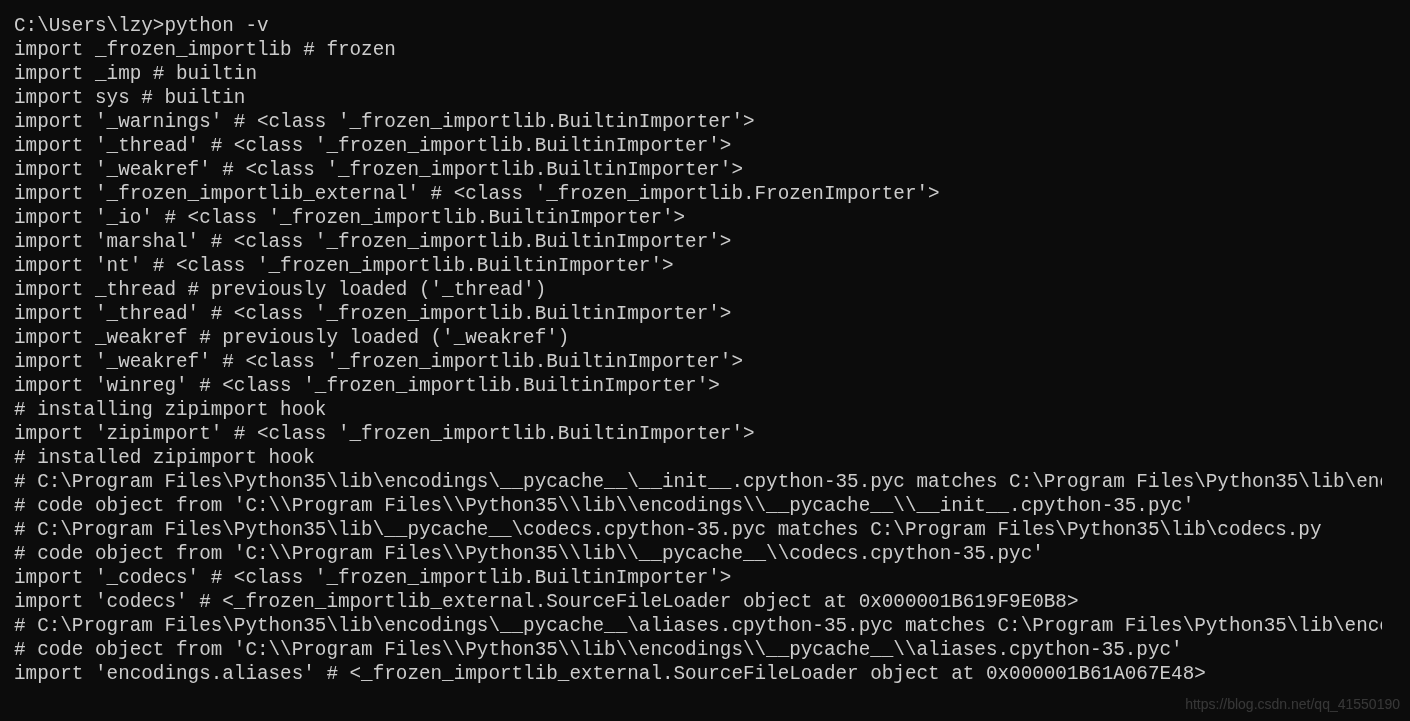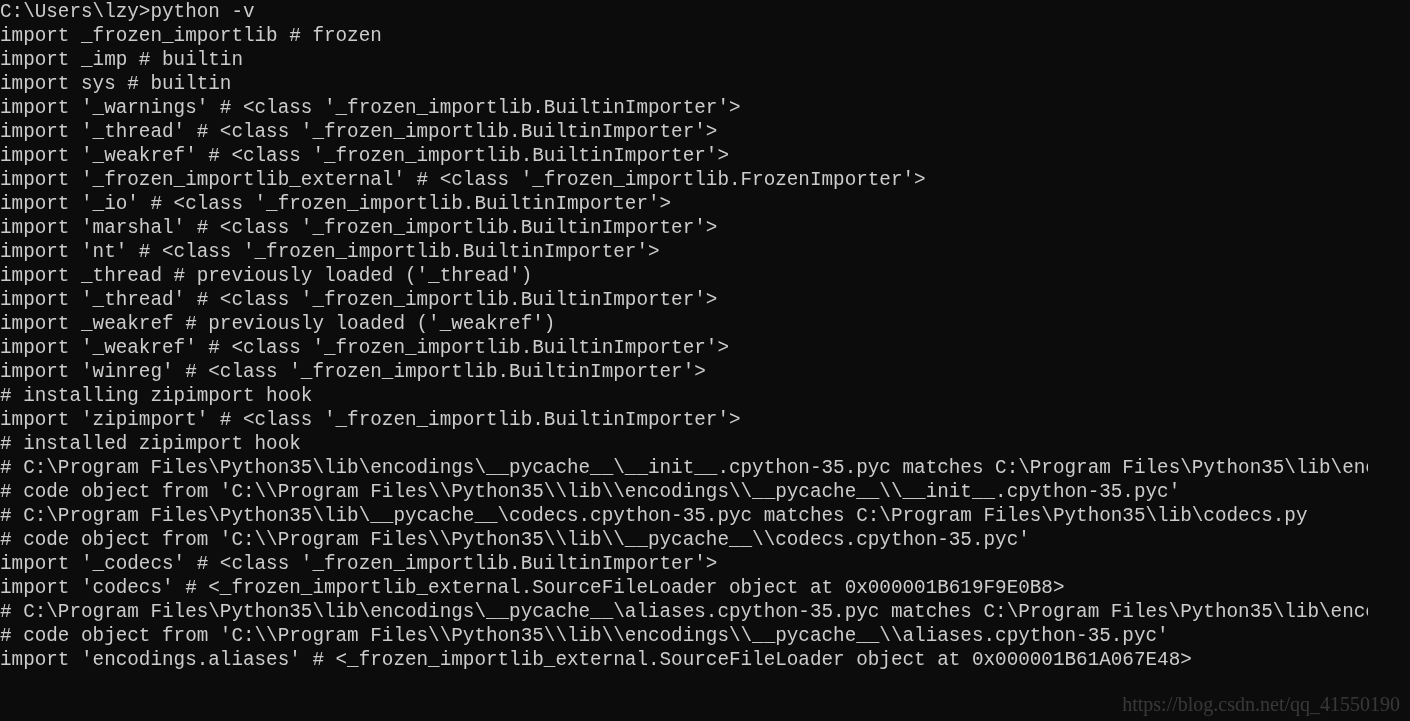--- a/index.html
+++ b/index.html
@@ -11,37 +11,37 @@
   }
   body {
     background: #0c0c0c;
     color: #cccccc;
     font-family: "NSimSun", "SimSun", "Consolas", "Courier New", monospace;
     font-size: 19.3px;
     line-height: 24px;
     letter-spacing: 0;
   }
   .terminal {
-    padding: 0;
+    padding: 14px;
     white-space: pre;
     position: relative;
     width: 1368px;
   }
   .line {
     display: block;
     height: 24px;
     overflow: hidden;
   }
   .watermark {
     position: absolute;
     right: 10px;
     bottom: 5px;
     color: rgba(255,255,255,0.18);
-    font-family: Liberation Serif, serif;
-    font-size: 20px;
+    font-family: Liberation Sans, sans-serif;
+    font-size: 14px;
     pointer-events: none;
     margin-left: 43px;
   }
 </style>
 </head>
 <body>
 
 <div class="terminal" id="term"><span class="line">C:\Users\lzy&gt;python -v</span><span class="line">import _frozen_importlib # frozen</span><span class="line">import _imp # builtin</span><span class="line">import sys # builtin</span><span class="line">import '_warnings' # &lt;class '_frozen_importlib.BuiltinImporter'&gt;</span><span class="line">import '_thread' # &lt;class '_frozen_importlib.BuiltinImporter'&gt;</span><span class="line">import '_weakref' # &lt;class '_frozen_importlib.BuiltinImporter'&gt;</span><span class="line">import '_frozen_importlib_external' # &lt;class '_frozen_importlib.FrozenImporter'&gt;</span><span class="line">import '_io' # &lt;class '_frozen_importlib.BuiltinImporter'&gt;</span><span class="line">import 'marshal' # &lt;class '_frozen_importlib.BuiltinImporter'&gt;</span><span class="line">import 'nt' # &lt;class '_frozen_importlib.BuiltinImporter'&gt;</span><span class="line">import _thread # previously loaded ('_thread')</span><span class="line">import '_thread' # &lt;class '_frozen_importlib.BuiltinImporter'&gt;</span><span class="line">import _weakref # previously loaded ('_weakref')</span><span class="line">import '_weakref' # &lt;class '_frozen_importlib.BuiltinImporter'&gt;</span><span class="line">import 'winreg' # &lt;class '_frozen_importlib.BuiltinImporter'&gt;</span><span class="line"># installing zipimport hook</span><span class="line">import 'zipimport' # &lt;class '_frozen_importlib.BuiltinImporter'&gt;</span><span class="line"># installed zipimport hook</span><span class="line"># C:\Program Files\Python35\lib\encodings\__pycache__\__init__.cpython-35.pyc matches C:\Program Files\Python35\lib\encodings\__init__.py</span><span class="line"># code object from 'C:\\Program Files\\Python35\\lib\\encodings\\__pycache__\\__init__.cpython-35.pyc'</span><span class="line"># C:\Program Files\Python35\lib\__pycache__\codecs.cpython-35.pyc matches C:\Program Files\Python35\lib\codecs.py</span><span class="line"># code object from 'C:\\Program Files\\Python35\\lib\\__pycache__\\codecs.cpython-35.pyc'</span><span class="line">import '_codecs' # &lt;class '_frozen_importlib.BuiltinImporter'&gt;</span><span class="line">import 'codecs' # &lt;_frozen_importlib_external.SourceFileLoader object at 0x000001B619F9E0B8&gt;</span><span class="line"># C:\Program Files\Python35\lib\encodings\__pycache__\aliases.cpython-35.pyc matches C:\Program Files\Python35\lib\encodings\aliases.py</span><span class="line"># code object from 'C:\\Program Files\\Python35\\lib\\encodings\\__pycache__\\aliases.cpython-35.pyc'</span><span class="line">import 'encodings.aliases' # &lt;_frozen_importlib_external.SourceFileLoader object at 0x000001B61A067E48&gt;</span></div>
 <div class="watermark">https://blog.csdn.net/qq_41550190</div>
 

